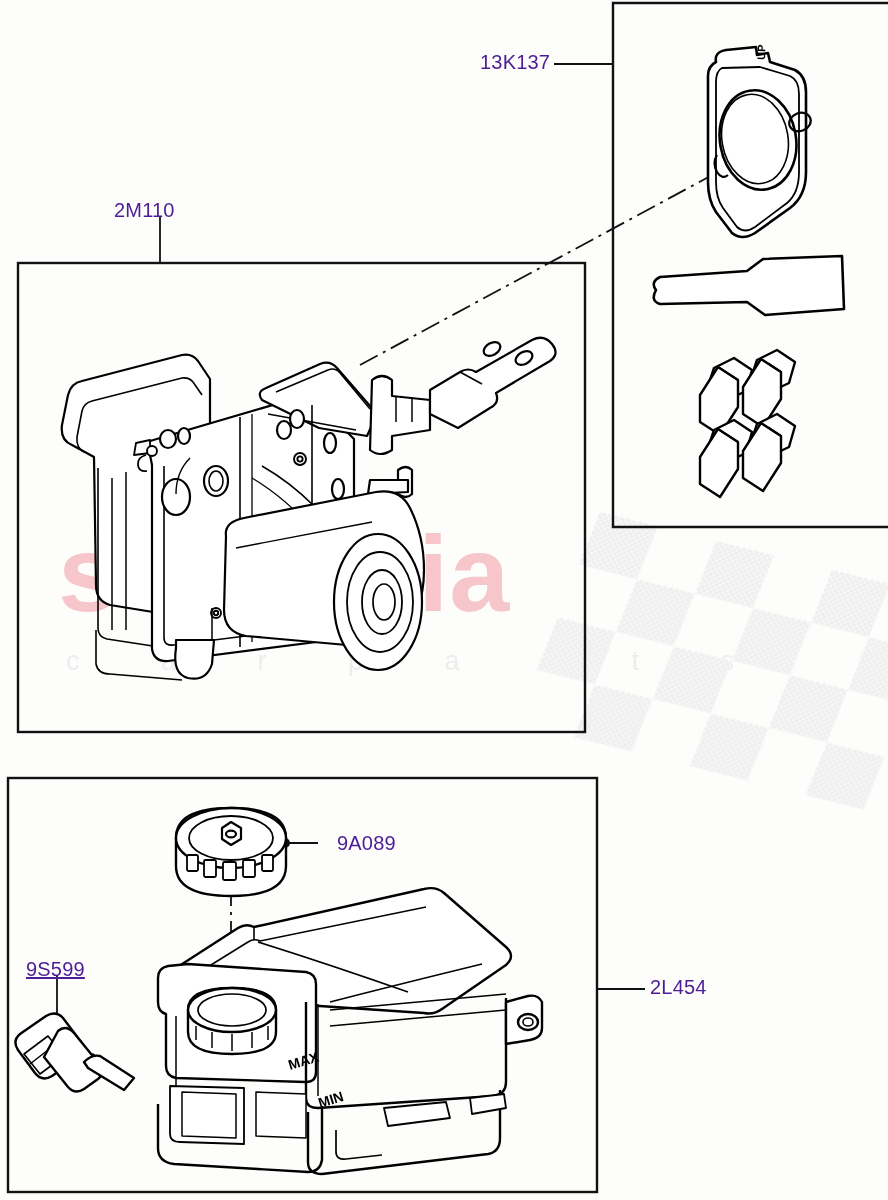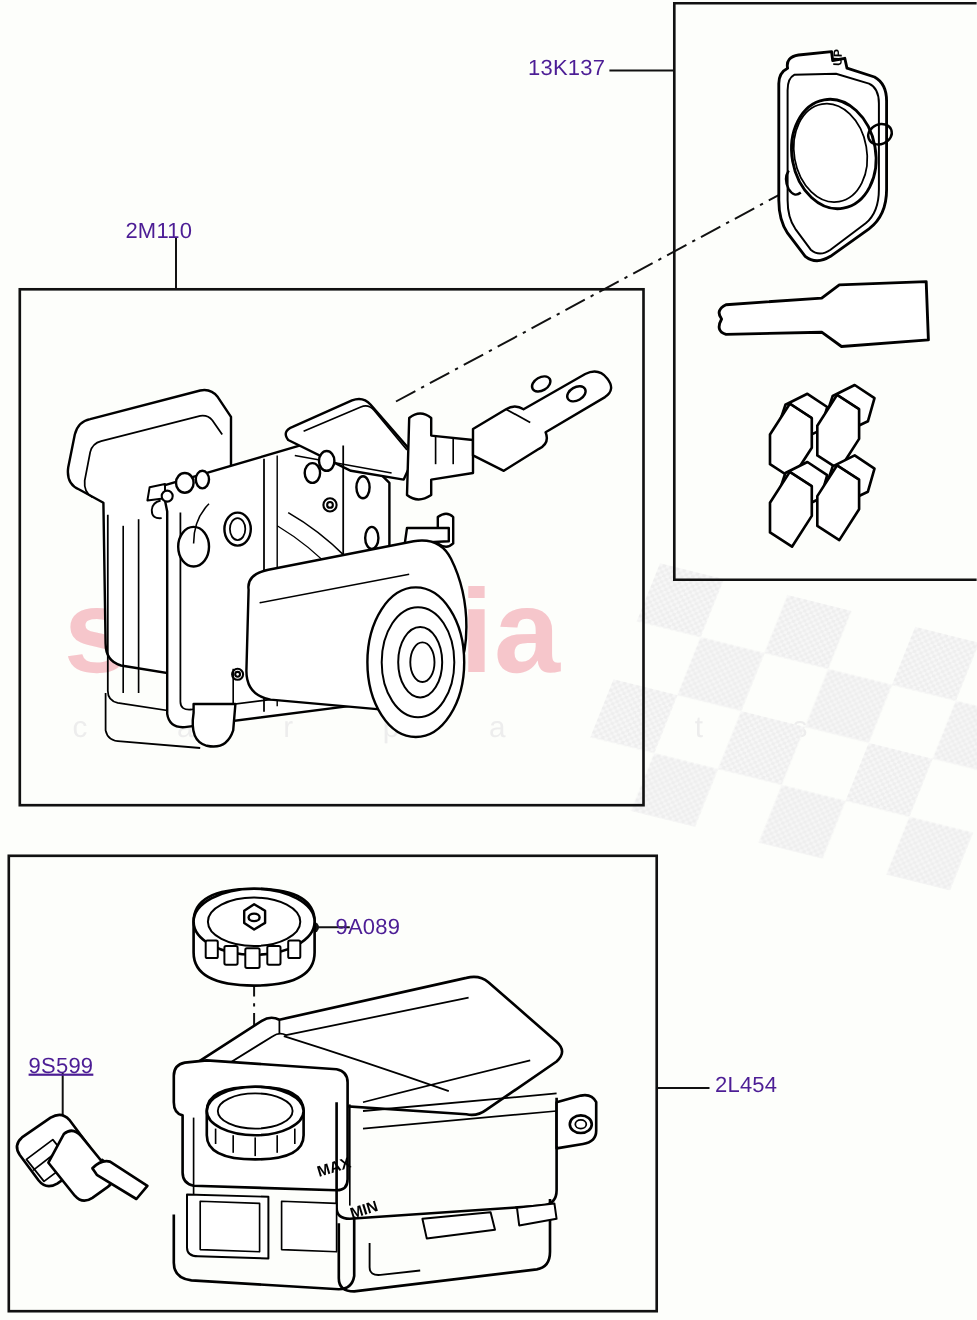--- a/index.html
+++ b/index.html
@@ -325,17 +325,17 @@
       <path d="M 384 1108 l 62 -6 l 4 16 l -62 8 Z" stroke-width="1.8"></path>
       <path d="M 470 1098 l 34 -4 l 2 14 l -34 6 Z" stroke-width="1.8"></path>
       <path d="M 336 1130 l 0 22 q 0 8 10 7 l 36 -4" fill="none" stroke-width="1.7"></path>
     </g>
     <text x="290" y="1070" font-family="Liberation Sans, sans-serif" font-size="14" font-weight="700" fill="#000000" transform="rotate(-17 290 1070)">MAX</text>
     <text x="320" y="1108" font-family="Liberation Sans, sans-serif" font-size="14" font-weight="700" fill="#000000" transform="rotate(-17 320 1108)">MIN</text>
   </svg>
 
   <div class="callout-label" style="left:480px; top:52px;">13K137</div>
   <div class="callout-label" style="left:114px; top:200px;">2M110</div>
-  <div class="callout-label" style="left:305px; top:833px;">9A089</div>
+  <div class="callout-label" style="left:337px; top:833px;">9A089</div>
   <div class="callout-label" style="left:26px; top:959px;text-decoration:underline;">9S599</div>
   <div class="callout-label" style="left:650px; top:977px;">2L454</div>
 
 </div>
 
 </body></html>

